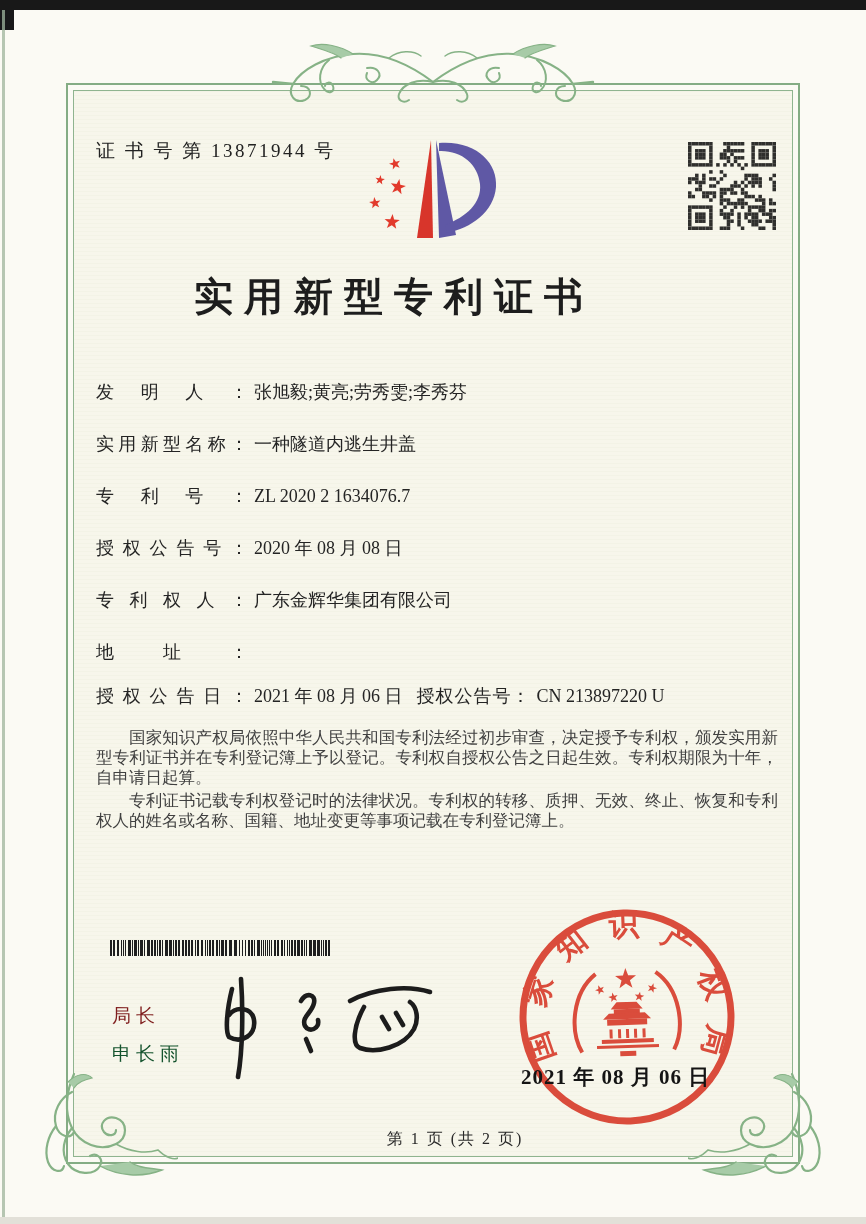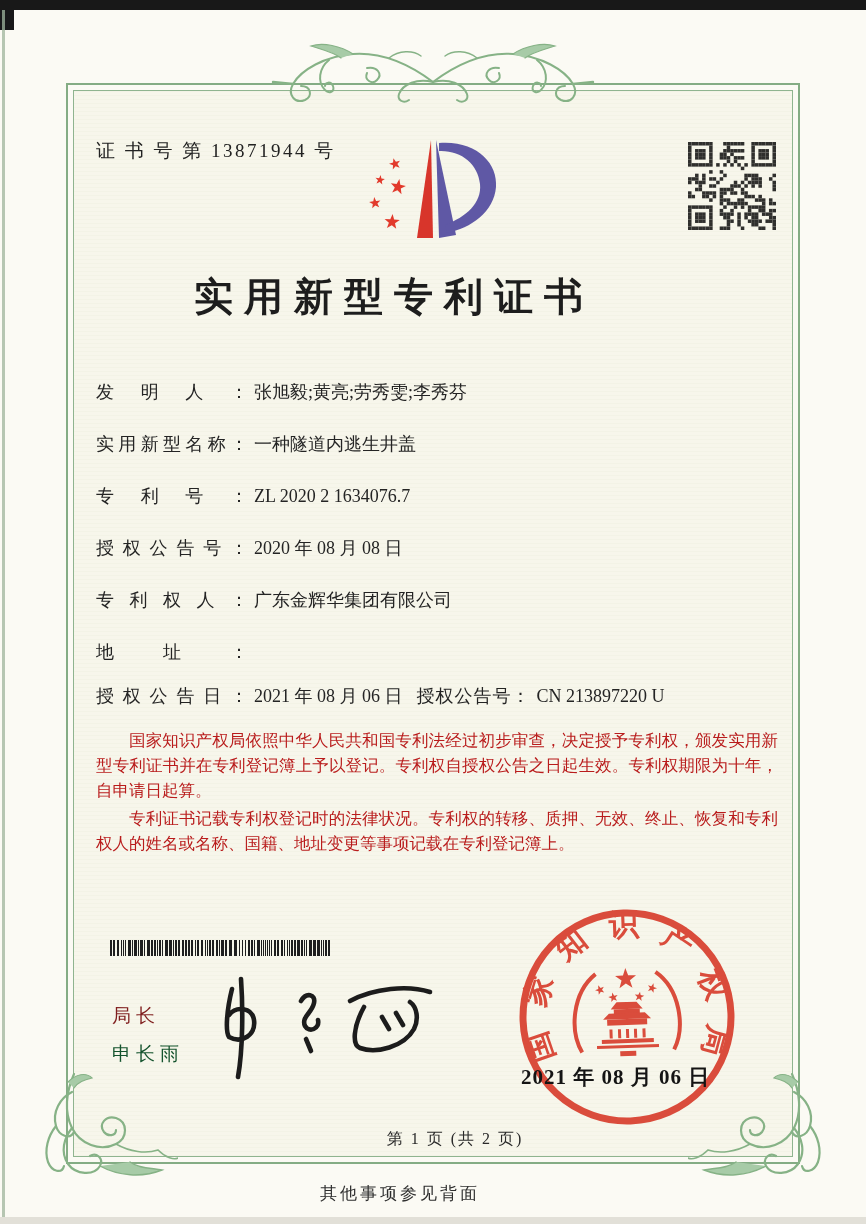--- a/index.html
+++ b/index.html
@@ -42,21 +42,21 @@
   .frow { display:flex; align-items:flex-start; margin-bottom:24px; line-height:28px; }
   .frow.addr { margin-bottom:16px; }
   .flabel { display:inline-block; width:152px; min-width:152px; text-align:justify; text-align-last:justify; }
   .fvalue { margin-left:6px; }
   .fvalue.addr-val { width:524px; }
   .pair2 { margin-left:14px; display:flex; }
   .pair2 .flabel2 { letter-spacing:1px; }
 
   
   .body-text { position:absolute; left:96px; top:728px; width:682px; font-size:16.5px;
-    line-height:25px; text-align:justify; color:#b91c1c; }
+    line-height:20px; text-align:justify; color:#404040; }
   .body-text p { text-indent:2em; margin-bottom:3px; }
 
   
   .barcode { position:absolute; left:110px; top:940px; width:222px; height:16px; }
 
   
   .sig-title { position:absolute; left:112px; top:1003px; font-size:19px; letter-spacing:5px; color:#7f1d1d; }
   .sig-name  { position:absolute; left:112px; top:1041px; font-size:19px; letter-spacing:5px; color:#14532d; }
   .sig-script { position:absolute; left:198px; top:975px; width:256px; height:112px; }
 
@@ -585,15 +585,14 @@
       <rect x="-8" y="30" width="16" height="5"></rect>
       <g stroke="#d8402f" stroke-width="4" fill="none">
         <path d="M-46,30 C-58,8 -54,-30 -30,-48"></path>
         <path d="M46,30 C58,8 54,-30 30,-48"></path>
       </g>
     </g>
   </svg>
   <div class="seal-date">2021 年 08 月 06 日</div>
 
   <div class="page-info">第 1 页 (共 2 页)</div>
-  <div class="back-note">其他事项参见背面</div>
 
 </div>
 
 </body></html>

